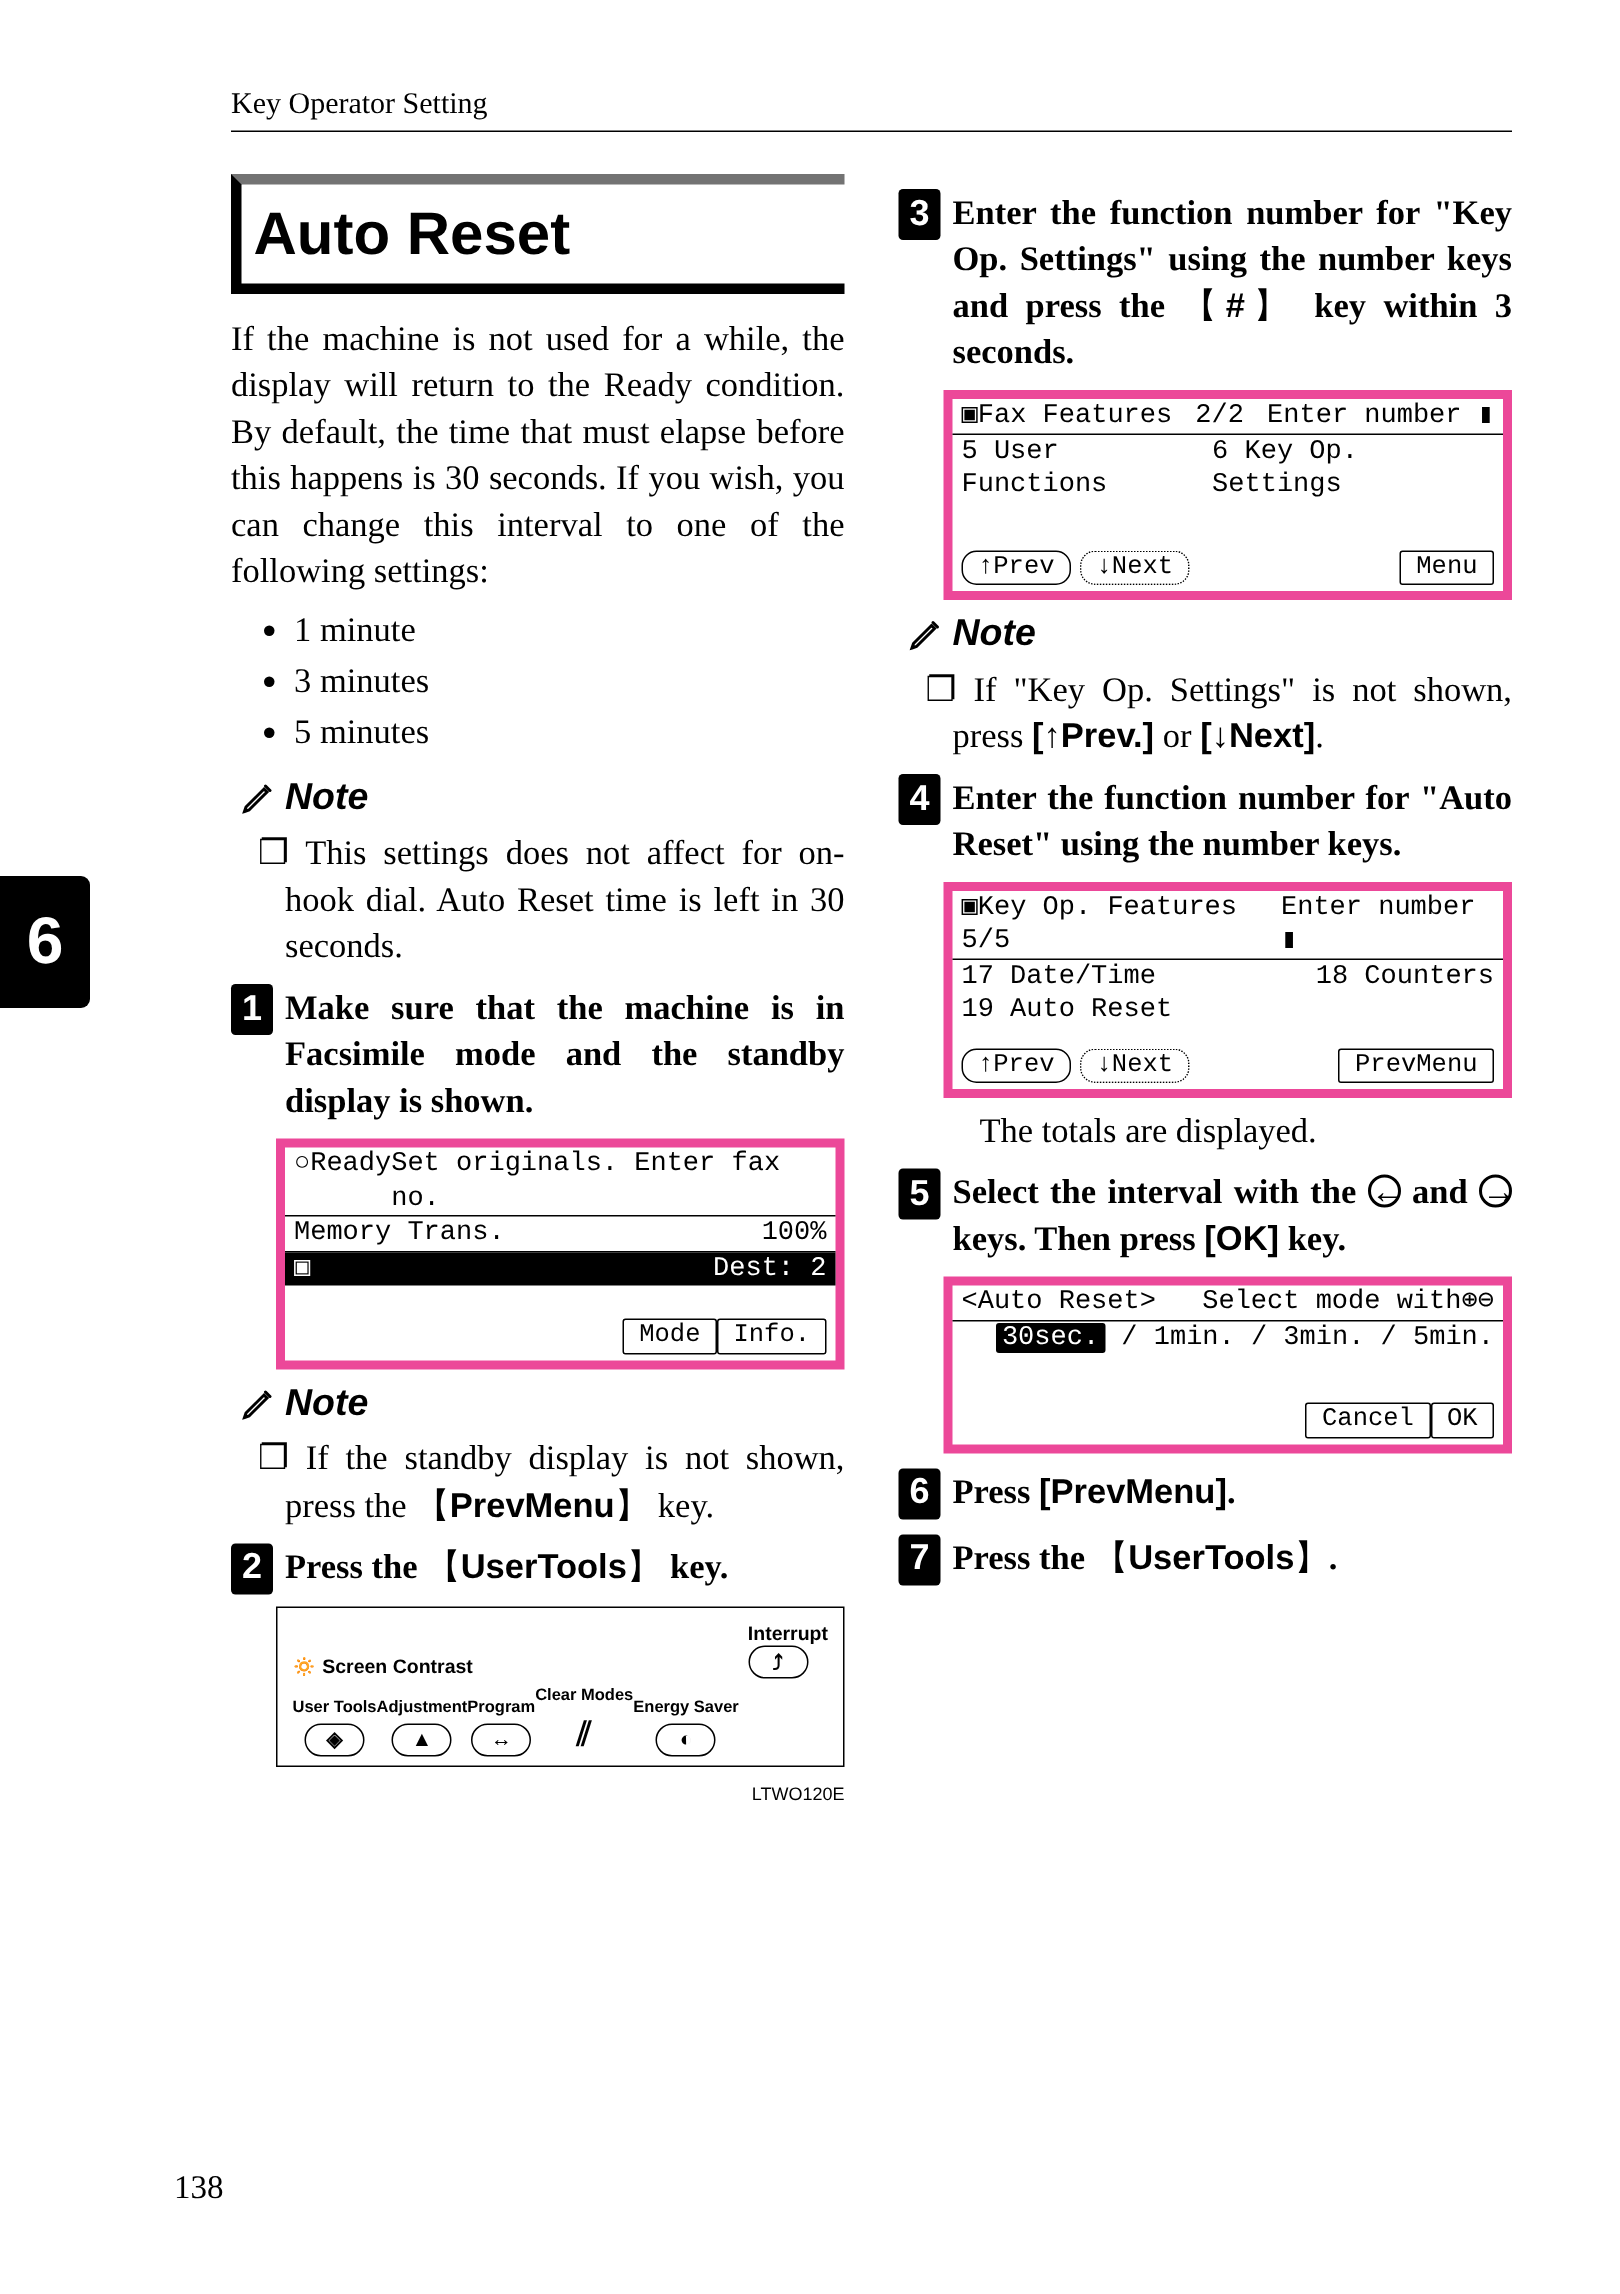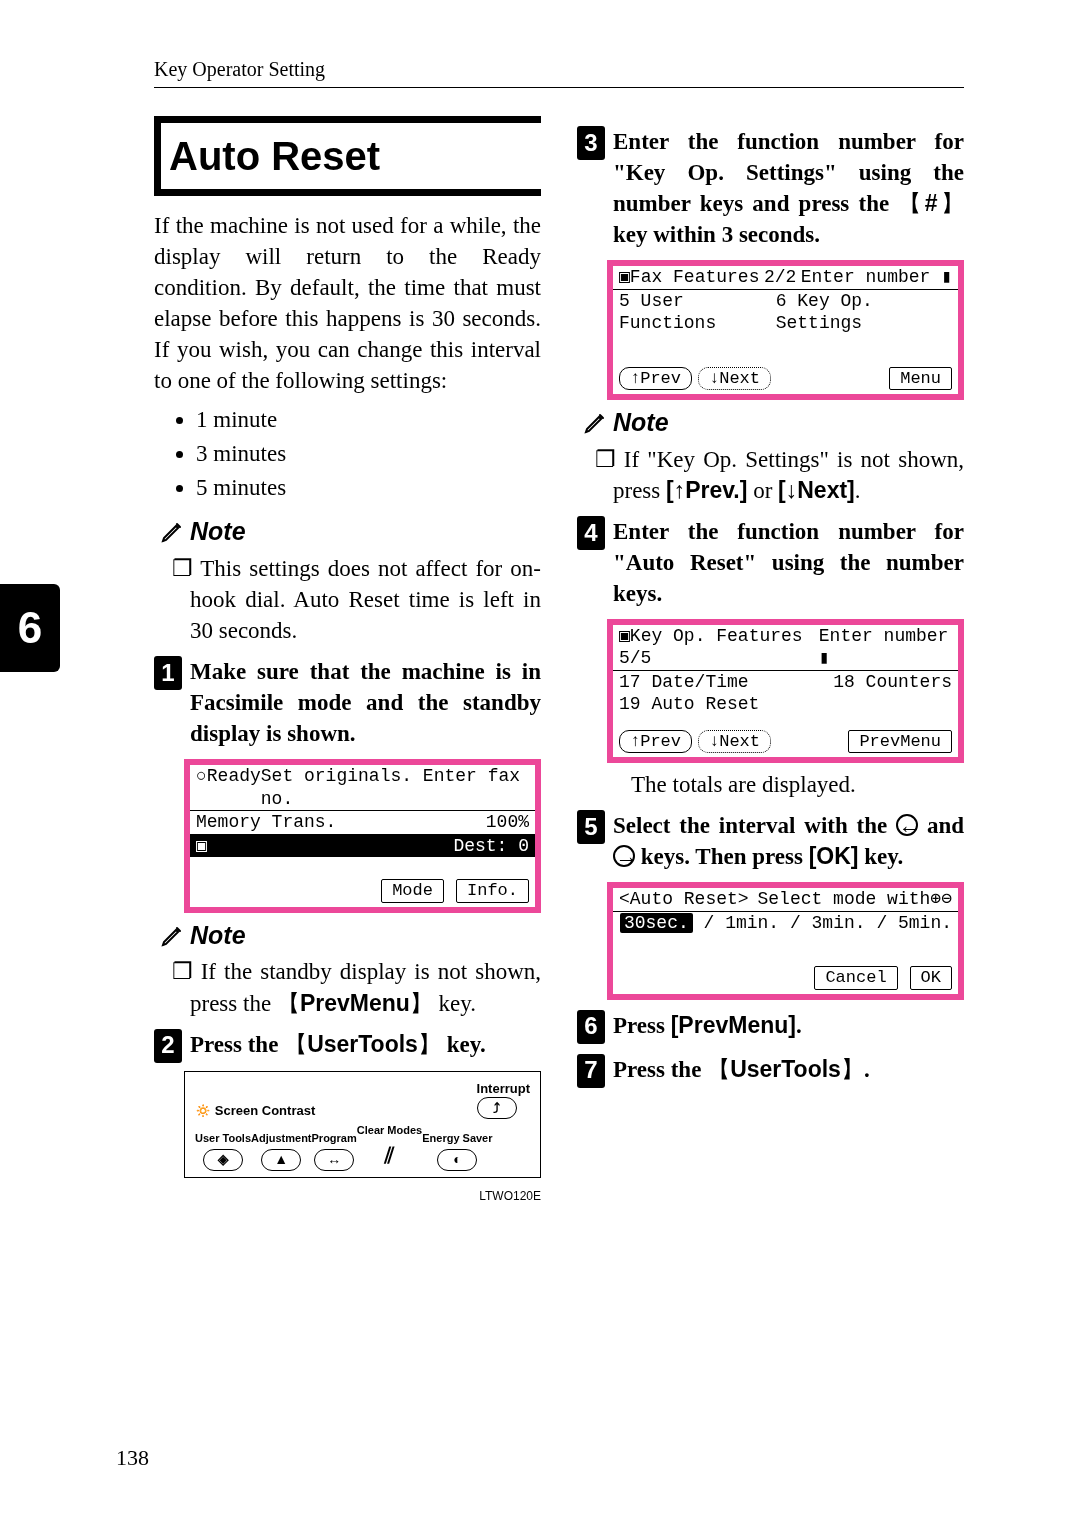--- a/index.html
+++ b/index.html
@@ -7,21 +7,21 @@
     font-family: "Times New Roman", Times, serif;
     background: #fff;
     width: 1080px;
     height: 1529px;
     position: relative;
     color: #000;
     font-size: 23px;
     line-height: 1.35;
   }
   .page {
-    padding: 56px 116px 0 154px;
+    padding: 56px 72px 0 154px;
   }
   .header-line {
     font-size: 20px;
     margin-bottom: 4px;
   }
   .rule {
     border: 0;
     border-top: 1.5px solid #000;
     margin-bottom: 28px;
   }
@@ -46,21 +46,21 @@
     justify-content: center;
     font-family: Arial, sans-serif;
     font-size: 44px;
     font-weight: bold;
     border-radius: 0 6px 6px 0;
   }
   h1.auto-reset {
     font-family: Arial, sans-serif;
     font-weight: bold;
     font-size: 40px;
-    border-top: 7px solid #000000;
+    border-top: 7px solid #737373;
     border-bottom: 7px solid #000;
     border-left: 7px solid #000;
     padding: 6px 8px 6px 8px;
     margin-bottom: 14px;
   }
   p.body {
     text-align: justify;
     margin-bottom: 8px;
   }
   ul.opts {
@@ -134,21 +134,21 @@
     padding: 0 6px;
   }
   .lcd hr {
     border: 0;
     border-top: 1.5px solid #000;
     margin: 0;
   }
   .btnrow {
     display: flex;
     justify-content: flex-end;
-    gap: 12px;
+    gap: 0;
     padding: 4px 6px 4px 6px;
   }
   .lcdbtn {
     border: 1.5px solid #000;
     padding: 0 10px;
     font-family: "Courier New", monospace;
     font-size: 17px;
     background: #fff;
     border-radius: 2px;
   }
@@ -261,21 +261,21 @@
             <span>Set originals. Enter fax no.</span>
           </div>
         <hr>
         <div class="lcd-row">
             <span>Memory Trans.</span>
             <span>100%</span>
           </div>
         <hr>
         <div class="lcd-row" style="background:#000;color:#fff">
             <span>▣</span>
-            <span>Dest:  0</span>
+            <span>Dest:  2</span>
           </div>
         <div style="height:18px"></div>
         <div class="btnrow">
           <span class="lcdbtn">Mode</span>
           <span class="lcdbtn">Info.</span>
         </div>
       </div>
 
       <div class="note-head">
         <svg class="pencil" viewBox="0 0 24 24">

